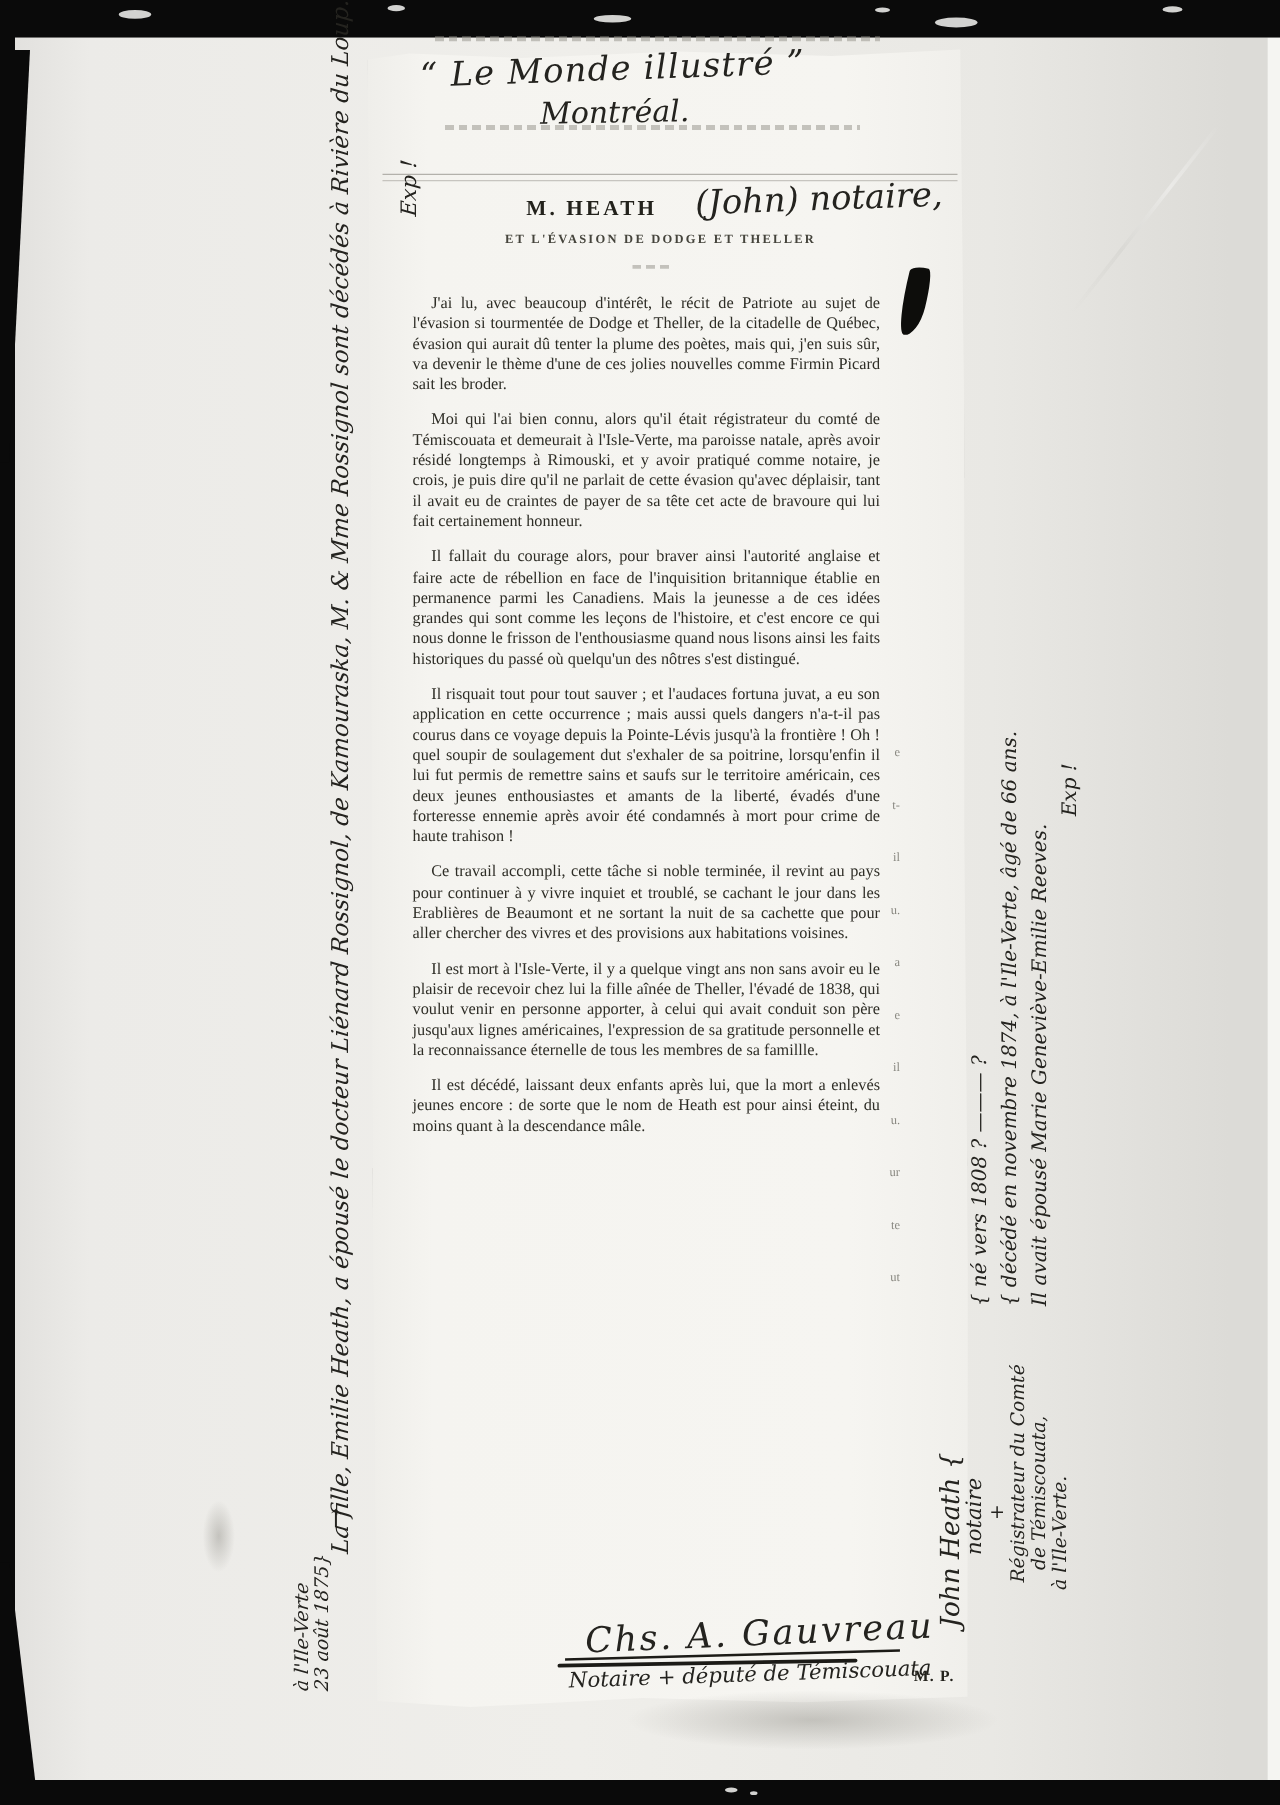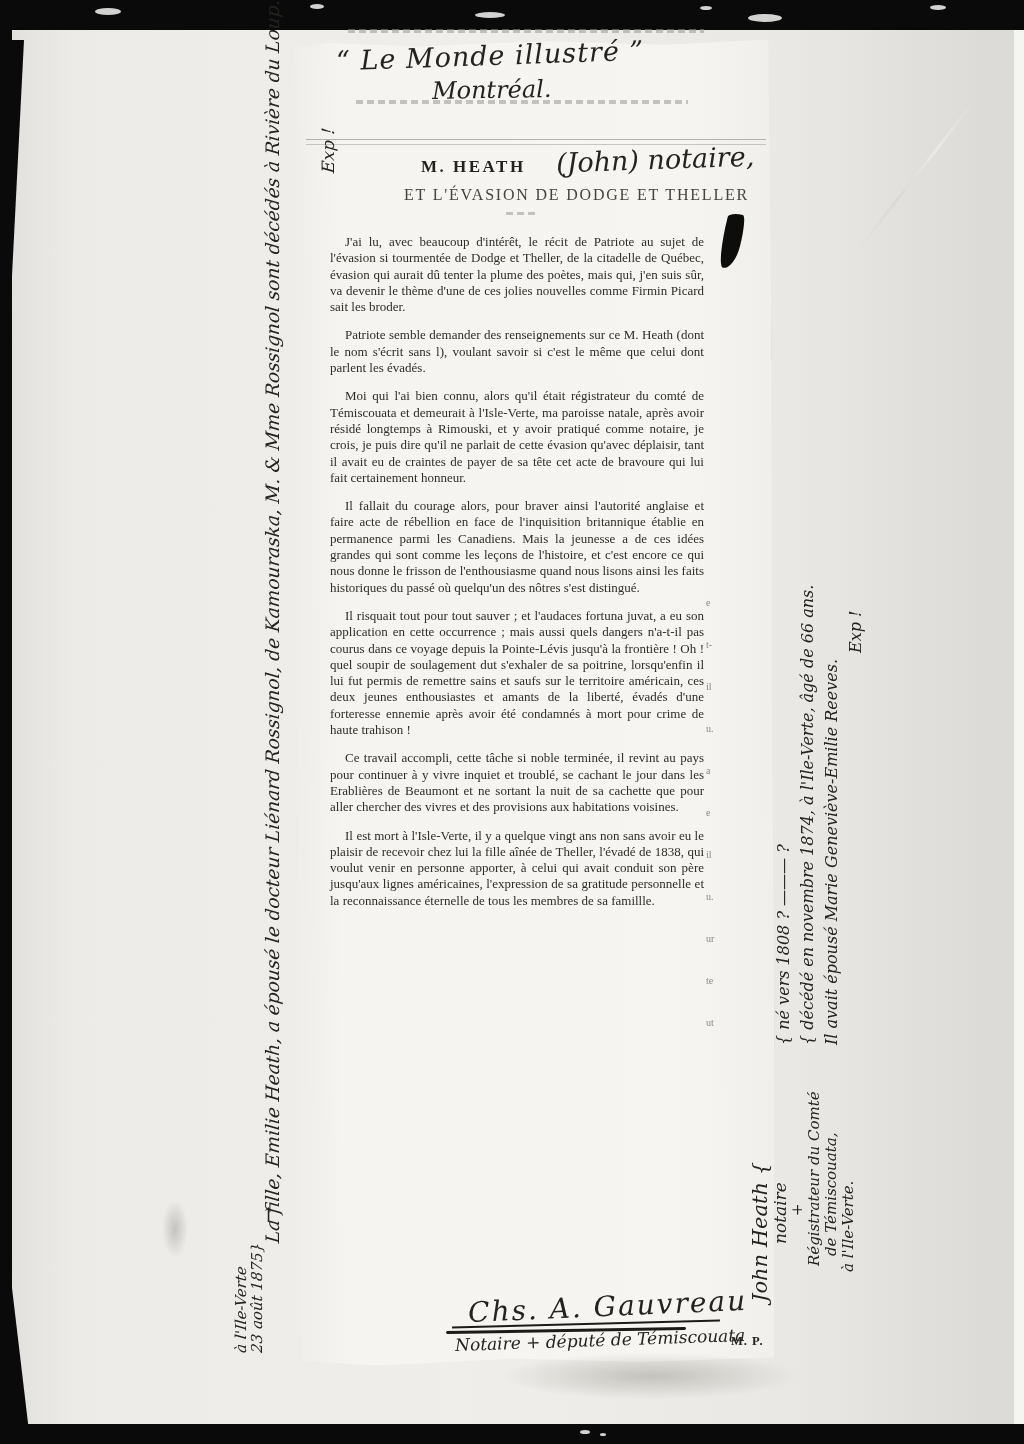--- a/index.html
+++ b/index.html
@@ -18,23 +18,23 @@
   .clipping{background:linear-gradient(to right,#efeeea 0,#f5f4f0 10%,#f6f5f1 80%,#f0efeb 100%);
     box-shadow:0 2px 6px rgba(60,58,52,.28), 0 0 1px rgba(0,0,0,.15);
     transform:rotate(-.25deg);
     clip-path:polygon(0 .5%,7% .15%,26% .45%,52% .1%,78% .4%,99.6% .05%,100% 22%,99.7% 47%,100% 72%,99.6% 99.5%,72% 99.8%,45% 99.5%,16% 100%,.4% 99.6%,0 68%,.25% 30%);}
   .smudge{background:repeating-linear-gradient(to right,#9a9890 0,#9a9890 7px,rgba(255,255,255,0) 7px,rgba(255,255,255,0) 11px);opacity:.55;}
   .rule{background:#b3b1ab;}
   .blot{background:#0d0d0b;}
   .softsmudge{background:radial-gradient(ellipse at center,rgba(120,118,110,.35),rgba(120,118,110,0) 70%);}
 
   
-  .print{color:#2b2a23;}
+  .print{color:#2b2a23;text-align:right;}
   .headline{font-weight:bold;font-size:17px;letter-spacing:2.5px;color:#23221c;}
-  .subtitle{font-size:16px;letter-spacing:1.8px;color:#45443c;font-weight:normal;}
+  .subtitle{font-size:10px;letter-spacing:1.8px;color:#45443c;font-weight:bold;}
   .body-col{width:398px;font-size:13px;line-height:16.3px;text-align:justify;color:#2e2d26;}
   .body-col p{margin:12px;text-indent:15px;}
   .initials{font-weight:bold;font-size:12.5px;letter-spacing:1px;color:#23221c;}
 
   
   .hand{font-family:"DejaVu Serif",serif;font-style:italic;color:#24231f;}
   .rot{transform-origin:0 0;transform:rotate(-90deg);white-space:nowrap;}
   .rot2{transform-origin:0 0;transform:rotate(-90deg) skewX(-5deg);white-space:nowrap;}
   .sigline{background:#1c1b17;height:2px;}
   .frag-col{display:flex;flex-direction:column;color:#6d6c64;font-size:10px;line-height:10px;gap:32px;width:14px;opacity:.8;}
@@ -78,26 +78,26 @@
 
   <div class="abs hand" style="left:336px;top:40px;font-size:27px;transform:rotate(-2deg);letter-spacing:1px;">“ Le Monde illustré ”</div>
   <div class="abs hand" style="left:432px;top:76px;font-size:24px;transform:rotate(-1deg);">Montréal.</div>
 
   <div class="abs print headline" style="left:421px;top:157px;">M. HEATH</div>
   <div class="abs hand" style="left:556px;top:144px;font-size:27px;transform:rotate(-2deg);">(John) notaire,</div>
   <div class="abs print subtitle" style="left:404px;top:186px;">ET L'ÉVASION DE DODGE ET THELLER</div>
 
   <div class="abs body-col" style="left:318px;top:222px;">
       <p>J'ai lu, avec beaucoup d'intérêt, le récit de Patriote au sujet de l'évasion si tourmentée de Dodge et Theller, de la citadelle de Québec, évasion qui aurait dû tenter la plume des poètes, mais qui, j'en suis sûr, va devenir le thème d'une de ces jolies nouvelles comme Firmin Picard sait les broder.</p>
-      <p>Patriote semble demander des renseignements sur ce M. Heath (dont le nom s'écrit sans l), voulant savoir si c'est le même que celui dont parlent les évadés.</p>
       <p>Moi qui l'ai bien connu, alors qu'il était régistrateur du comté de Témiscouata et demeurait à l'Isle-Verte, ma paroisse natale, après avoir résidé longtemps à Rimouski, et y avoir pratiqué comme notaire, je crois, je puis dire qu'il ne parlait de cette évasion qu'avec déplaisir, tant il avait eu de craintes de payer de sa tête cet acte de bravoure qui lui fait certainement honneur.</p>
       <p>Il fallait du courage alors, pour braver ainsi l'autorité anglaise et faire acte de rébellion en face de l'inquisition britannique établie en permanence parmi les Canadiens.  Mais la jeunesse a de ces idées grandes qui sont comme les leçons de l'histoire, et c'est encore ce qui nous donne le frisson de l'enthousiasme quand nous lisons ainsi les faits historiques du passé où quelqu'un des nôtres s'est distingué.</p>
       <p>Il risquait tout pour tout sauver ; et l'audaces fortuna juvat, a eu son application en cette occurrence ; mais aussi quels dangers n'a-t-il pas courus dans ce voyage depuis la Pointe-Lévis jusqu'à la frontière ! Oh ! quel soupir de soulagement dut s'exhaler de sa poitrine, lorsqu'enfin il lui fut permis de remettre sains et saufs sur le territoire américain, ces deux jeunes enthousiastes et amants de la liberté, évadés d'une forteresse ennemie après avoir été condamnés à mort pour crime de haute trahison !</p>
       <p>Ce travail accompli, cette tâche si noble terminée, il revint au pays pour continuer à y vivre inquiet et troublé, se cachant le jour dans les Erablières de Beaumont et ne sortant la nuit de sa cachette que pour aller chercher des vivres et des provisions aux habitations voisines.</p>
       <p>Il est mort à l'Isle-Verte, il y a quelque vingt ans non sans avoir eu le plaisir de recevoir chez lui la fille aînée de Theller, l'évadé de 1838, qui voulut venir en personne apporter, à celui qui avait conduit son père jusqu'aux lignes américaines, l'expression de sa gratitude personnelle et la reconnaissance éternelle de tous les membres de sa famillle.</p>
+      <p>Il est décédé, laissant deux enfants après lui, que la mort a enlevés jeunes encore : de sorte que le nom de Heath est pour ainsi éteint, du moins quant à la descendance mâle.</p>
     </div>
 
   <div class="abs hand" style="left:468px;top:1290px;font-size:28px;transform:rotate(-2.5deg);letter-spacing:2px;">Chs. A. Gauvreau</div>
   <div class="abs sigline" style="left:452px;top:1323px;width:268px;transform:rotate(-1.5deg);"></div>
   <div class="abs sigline" style="left:446px;top:1329px;width:240px;height:3px;transform:rotate(-1deg);border-radius:2px;"></div>
   <div class="abs hand" style="left:455px;top:1330px;font-size:17px;transform:rotate(-2deg);">Notaire + député de Témiscouata</div>
   <div class="abs print initials" style="left:731px;top:1334px;">M. P.</div>
 
   <div class="abs hand rot2" style="left:262px;top:1242px;font-size:18.5px;">La fille, Emilie Heath, a épousé le docteur Liénard Rossignol, de Kamouraska, M. &amp; Mme Rossignol sont décédés à Rivière du Loup.</div>
   <div class="abs hand rot2" style="left:318px;top:172px;font-size:17px;">Exp !</div>

